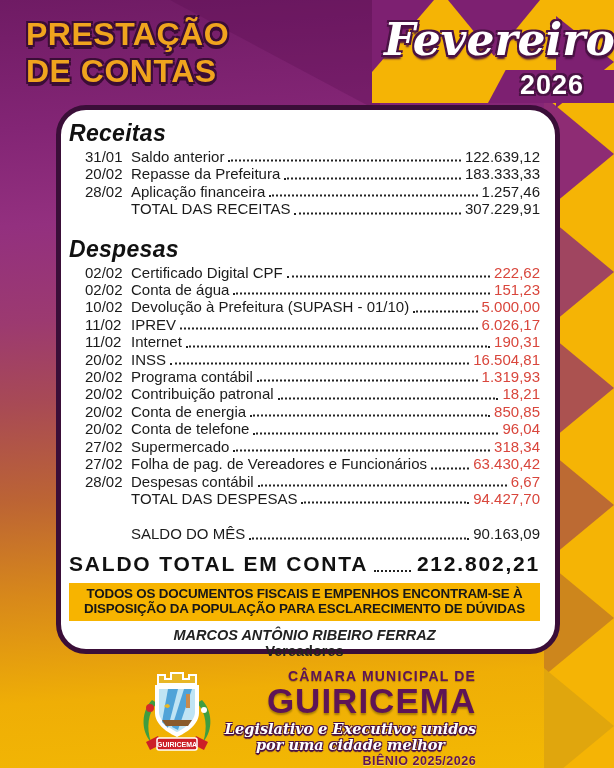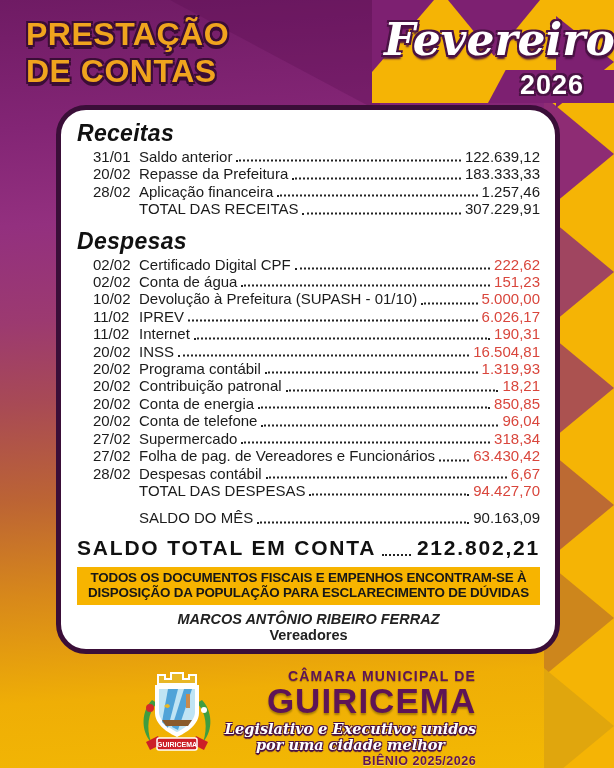--- a/index.html
+++ b/index.html
@@ -26,30 +26,30 @@
     text-shadow:-2px -2px 0 #3b0d36,2px -2px 0 #3b0d36,-2px 2px 0 #3b0d36,2px 2px 0 #3b0d36,0 4px 0 #3b0d36;}
   .month{position:absolute;left:384px;top:14px;width:220px;text-align:center;
     font-family:"DejaVu Serif",serif;font-style:italic;font-weight:bold;font-size:44px;color:#fff;
     text-shadow:-2px -2px 0 #4a1244,2px -2px 0 #4a1244,-2px 2px 0 #4a1244,2px 2px 0 #4a1244,0 4px 2px #4a1244;}
   .year{position:absolute;left:500px;top:70px;width:104px;text-align:center;
     font-weight:bold;font-size:27px;color:#fff;letter-spacing:1px;
     text-shadow:-2px -2px 0 #4a1244,2px -2px 0 #4a1244,-2px 2px 0 #4a1244,2px 2px 0 #4a1244;}
 
   
   .card{position:absolute;left:56px;top:105px;width:504px;height:549px;box-sizing:border-box;
-    background:#fff;border:5px solid #3a0e38;border-radius:30px;padding:8px 15px 0 16px;}
+    background:#fff;border:5px solid #3a0e38;border-radius:30px;padding:8px 15px 0 8px;}
   .section-h{font-size:23px;font-style:italic;font-weight:bold;color:#111;margin:2px 0 1px 0;letter-spacing:.3px;}
   .row{display:flex;align-items:flex-end;font-size:15px;line-height:17.4px;color:#1b1b1b;}
   .row .date{width:62px;padding-left:16px;box-sizing:border-box;flex:none;}
   .row .desc{flex:none;white-space:nowrap;}
   .row .dots{flex:1;border-bottom:2.2px dotted #222;margin:0 4px;transform:translateY(-3.5px);min-width:12px;}
   .row .val{flex:none;text-align:right;white-space:nowrap;}
   .bold{font-weight:normal;}
   .red{color:#d9463c;}
-  .gap-top{margin-top:10px;}
+  .gap-top{margin-top:18px;}
   .saldo-row{display:flex;align-items:flex-end;font-size:21px;font-weight:bold;color:#111;
     margin-top:9px;letter-spacing:1.8px;}
   .saldo-row .dots{flex:1;border-bottom:2.6px dotted #222;margin:0 6px;transform:translateY(-4px);}
   .notice{background:#f7b400;margin-top:7px;padding:3px 0 4px 0;text-align:center;font-weight:bold;
     font-size:13.4px;line-height:15.6px;letter-spacing:-.2px;color:#171717;white-space:nowrap;}
   .sig-name{text-align:center;font-weight:bold;font-style:italic;font-size:14.5px;color:#222;margin-top:6px;}
   .sig-role{text-align:center;font-weight:bold;font-size:14.5px;color:#222;}
 
   
   .footer{position:absolute;left:0;top:668px;width:614px;display:flex;justify-content:center;

